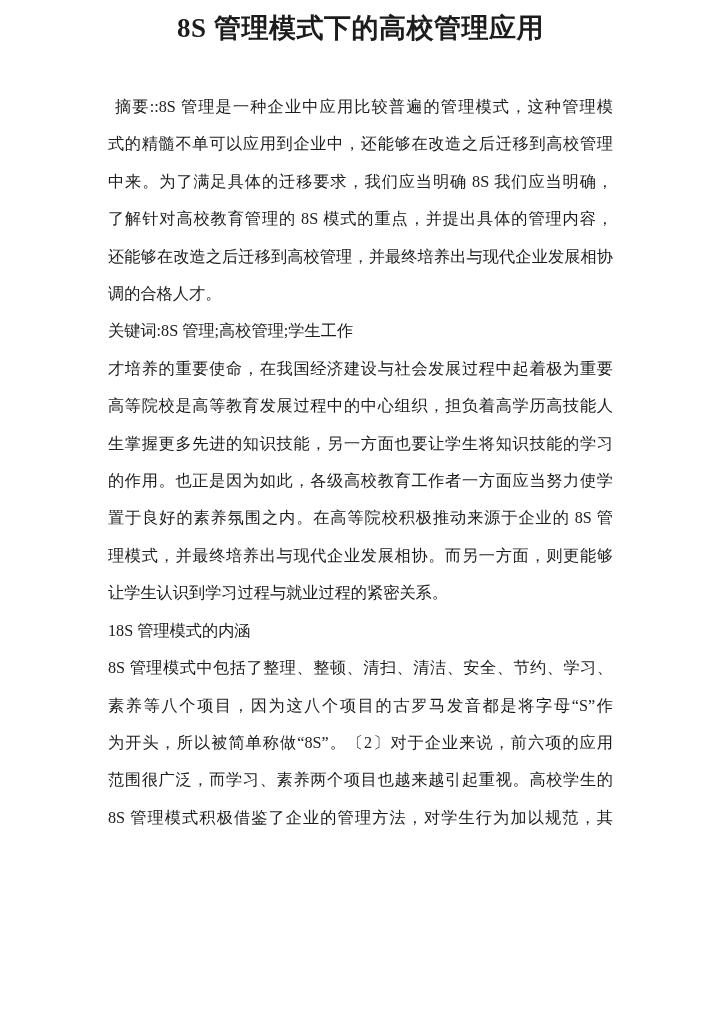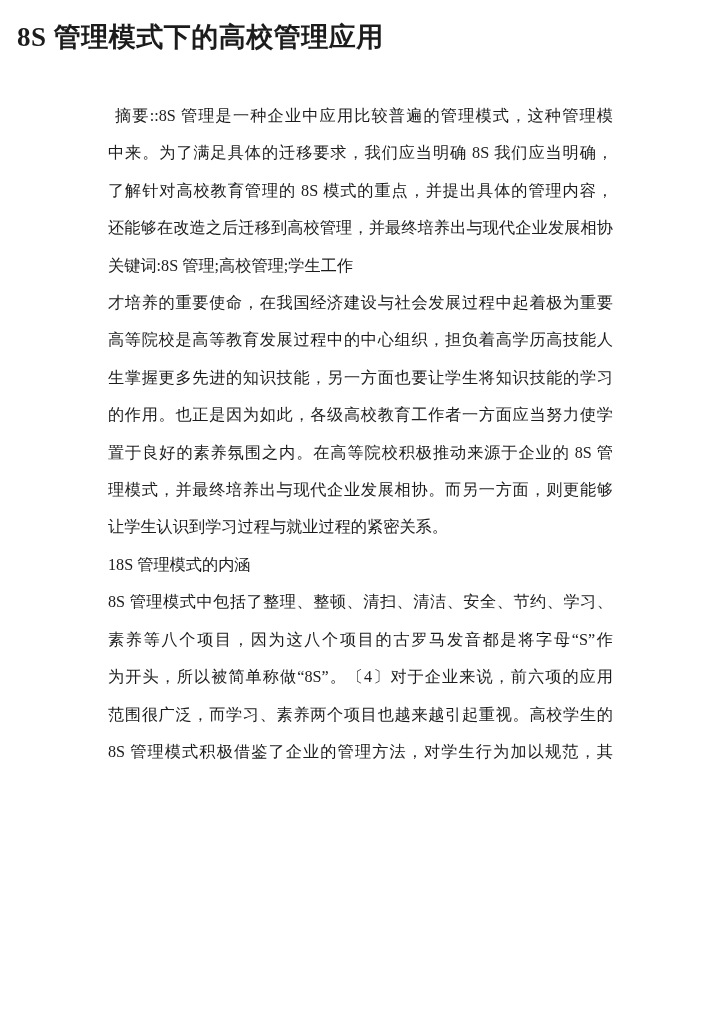--- a/index.html
+++ b/index.html
@@ -10,21 +10,22 @@
   .page{
     position:relative;
     width:721px;
     height:1020px;
     background:var(--bg);
     color:var(--fg);
     overflow:hidden;
     font-family:"Liberation Serif","DejaVu Serif",serif;
   }
   .doc-title{
-    margin:17px;
+    margin:8px;
+    text-align:center;
     font-size:27px;
     font-weight:700;
     line-height:40px;
     letter-spacing:0.5px;
   }
   .doc-body{
     margin-top:41px;
     padding:0 108px;
     font-size:16.2px;
   }
@@ -40,31 +41,33 @@
     text-indent:7px;
   }
 </style>
 </head>
 <body>
 
 <div class="page">
   <h1 class="doc-title">8S 管理模式下的高校管理应用</h1>
   <div class="doc-body" id="doc-body">
       <div class="text-line indent">摘要::8S 管理是一种企业中应用比较普遍的管理模式，这种管理模</div>
+      <div class="text-line">式的精髓不单可以应用到企业中，还能够在改造之后迁移到高校管理</div>
       <div class="text-line">中来。为了满足具体的迁移要求，我们应当明确 8S 我们应当明确，</div>
       <div class="text-line">了解针对高校教育管理的 8S 模式的重点，并提出具体的管理内容，</div>
       <div class="text-line">还能够在改造之后迁移到高校管理，并最终培养出与现代企业发展相协</div>
+      <div class="text-line no-stretch">调的合格人才。</div>
       <div class="text-line no-stretch">关键词:8S 管理;高校管理;学生工作</div>
       <div class="text-line">才培养的重要使命，在我国经济建设与社会发展过程中起着极为重要</div>
       <div class="text-line">高等院校是高等教育发展过程中的中心组织，担负着高学历高技能人</div>
       <div class="text-line">生掌握更多先进的知识技能，另一方面也要让学生将知识技能的学习</div>
       <div class="text-line">的作用。也正是因为如此，各级高校教育工作者一方面应当努力使学</div>
       <div class="text-line">置于良好的素养氛围之内。在高等院校积极推动来源于企业的 8S 管</div>
       <div class="text-line">理模式，并最终培养出与现代企业发展相协。而另一方面，则更能够</div>
       <div class="text-line no-stretch">让学生认识到学习过程与就业过程的紧密关系。</div>
       <div class="text-line no-stretch">18S 管理模式的内涵</div>
       <div class="text-line">8S 管理模式中包括了整理、整顿、清扫、清洁、安全、节约、学习、</div>
       <div class="text-line">素养等八个项目，因为这八个项目的古罗马发音都是将字母“S”作</div>
-      <div class="text-line">为开头，所以被简单称做“8S”。〔4〕对于企业来说，前六项的应用</div>
+      <div class="text-line">为开头，所以被简单称做“8S”。〔2〕对于企业来说，前六项的应用</div>
       <div class="text-line">范围很广泛，而学习、素养两个项目也越来越引起重视。高校学生的</div>
       <div class="text-line">8S 管理模式积极借鉴了企业的管理方法，对学生行为加以规范，其</div>
     </div>
 </div>
 
 </body></html>

